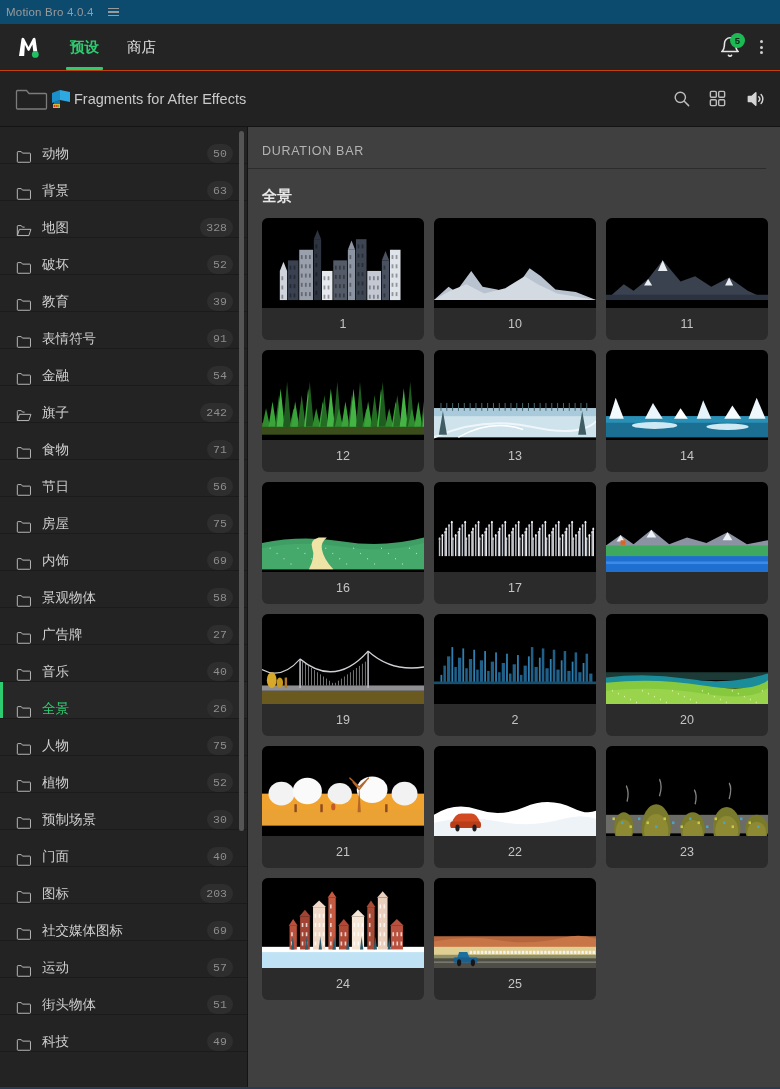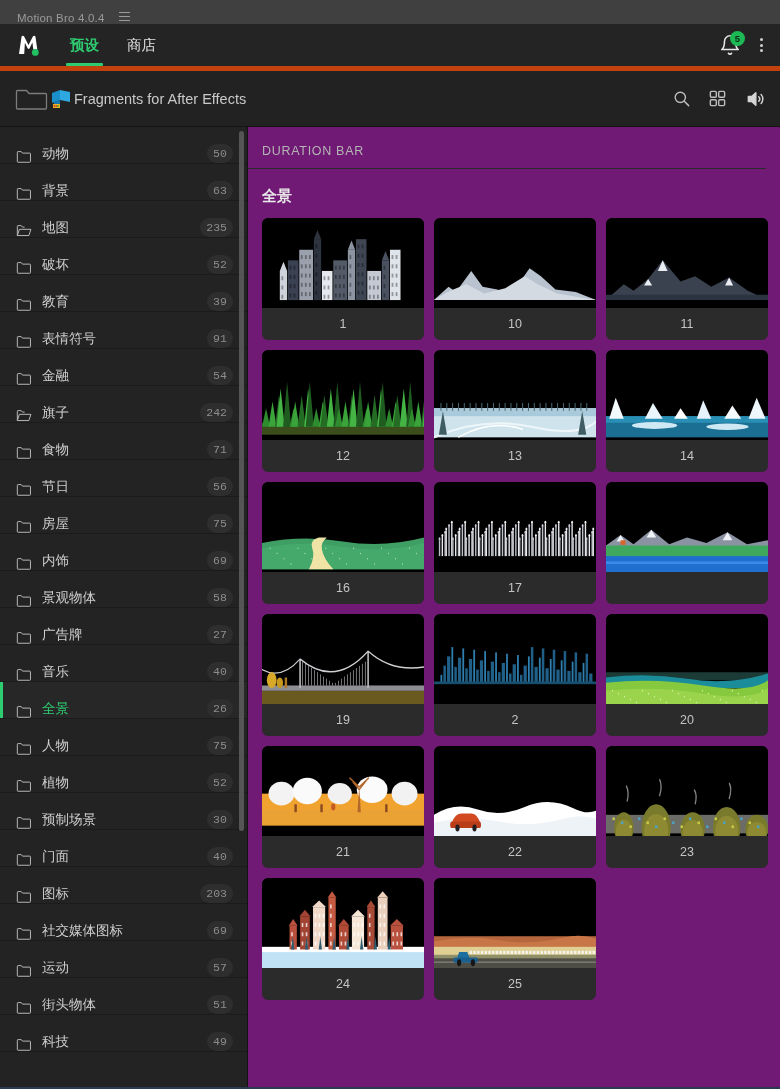--- a/index.html
+++ b/index.html
@@ -7,31 +7,31 @@
     width: 780px; height: 1089px;
     background: #1e1e1e;
     font-family: "Liberation Sans", "DejaVu Sans", sans-serif;
     overflow: hidden;
     color: #d8d8d8;
   }
   #app { width: 780px; height: 1089px; display: flex; flex-direction: column; position: relative; }
 
   
   .titlebar {
-    height: 24px; background: #404040; display: flex; align-items: flex-end;
-    padding-left: 17px; gap: 12px; flex: 0 0 24px;
+    height: 24px; background: #0c4a6e; display: flex; align-items: center;
+    padding-left: 6px; gap: 12px; flex: 0 0 24px;
   }
   .titlebar .app-title { font-size: 11.5px; color: #9a9a9a; letter-spacing: .2px; }
   .hamburger { display: flex; flex-direction: column; gap: 2.5px; cursor: pointer; padding: 3px 2px; }
   .hamburger i { display: block; width: 11px; height: 1.3px; background: #9a9a9a; }
 
   
   .topnav {
     height: 47px; background: #242424; display: flex; align-items: center;
-    position: relative; flex: 0 0 47px; border-bottom: 5px solid #c2410c;
+    position: relative; flex: 0 0 47px; border-bottom: 1px solid #c2410c;
   }
   .logo-wrap { width: 58px; display: flex; align-items: center; justify-content: center; }
   .logo-m { position: relative; width: 26px; height: 24px; }
   .logo-m svg { display: block; }
   .nav-tabs { display: flex; align-items: flex-end; height: 100%; gap: 4px; }
   .nav-tab {
     position: relative; height: 100%; display: flex; align-items: center;
     padding: 0 12px; font-size: 14.5px; color: #e2e2e2; cursor: pointer;
   }
   .nav-tab.active { color: #2ecc71; font-weight: 700; }
@@ -89,21 +89,21 @@
     min-width: 26px; height: 19px; border-radius: 10px; background: #2e2e2e;
     color: #8d8d8d; font-size: 11.5px; display: flex; align-items: center;
     justify-content: center; padding: 0 6px; font-family: Liberation Mono, monospace;
   }
   .side-scroll {
     position: absolute; right: 3px; top: 4px; width: 5px; height: 700px;
     background: #555; border-radius: 3px;
   }
 
   
-  .main { flex: 1; background: #701a75; overflow: hidden; position: relative; }
+  .main { flex: 1; background: #404040; overflow: hidden; position: relative; }
   .dur-head {
     padding: 17px 0 10px 14px; margin: 0 14px 0 0;
     font-size: 12.5px; letter-spacing: .7px; color: #b4b4b4;
     border-bottom: 1px solid #2c2c2c;
   }
   .section-title {
     padding: 18px 0 12px 14px; font-size: 15px; font-weight: 700; color: #e8e8e8;
   }
   .grid {
     display: grid; grid-template-columns: repeat(3, 1fr);
@@ -221,21 +221,21 @@
               </svg></span>
             <span class="side-label">背景</span>
             <span class="count-pill">63</span>
           </div>
           <div class="side-item">
             <span class="fi"><svg viewBox="0 0 18 15" fill="none" stroke="#b9b9b9" stroke-width="1.1" stroke-linejoin="round">
                 <path d="M1.5 13V2.6a.8.8 0 0 1 .8-.8h3.6l1.4 1.7h2.4"></path>
                 <path d="M1.5 13l2.3-7h13l-2.3 7z"></path>
               </svg></span>
             <span class="side-label">地图</span>
-            <span class="count-pill">235</span>
+            <span class="count-pill">328</span>
           </div>
           <div class="side-item">
             <span class="fi"><svg viewBox="0 0 18 15" fill="none" stroke="#b9b9b9" stroke-width="1.1" stroke-linejoin="round">
                 <path d="M1.5 13V2.6a.8.8 0 0 1 .8-.8h3.6l1.4 1.7h8.2a.8.8 0 0 1 .8.8V13a.8.8 0 0 1-.8.8H2.3A.8.8 0 0 1 1.5 13z"></path>
               </svg></span>
             <span class="side-label">破坏</span>
             <span class="count-pill">52</span>
           </div>
           <div class="side-item">
             <span class="fi"><svg viewBox="0 0 18 15" fill="none" stroke="#b9b9b9" stroke-width="1.1" stroke-linejoin="round">

